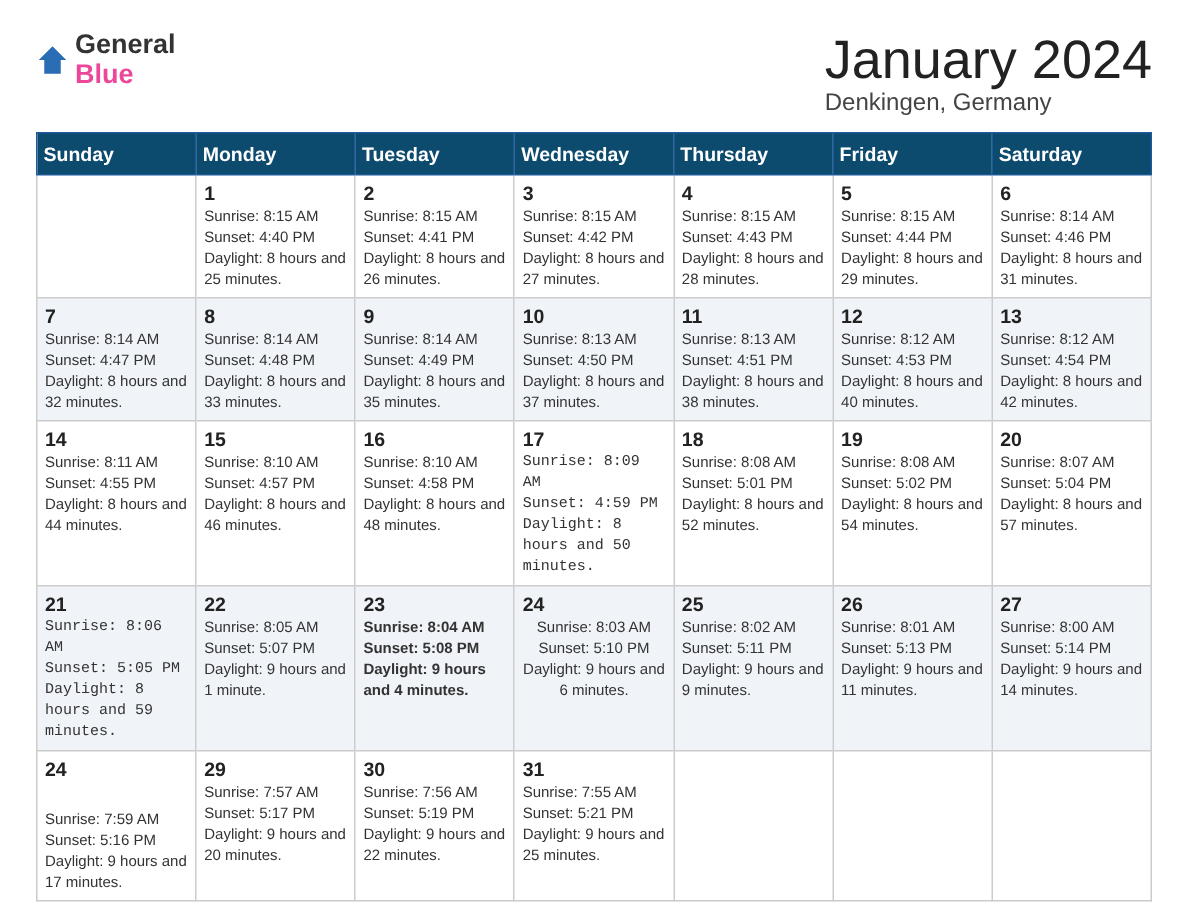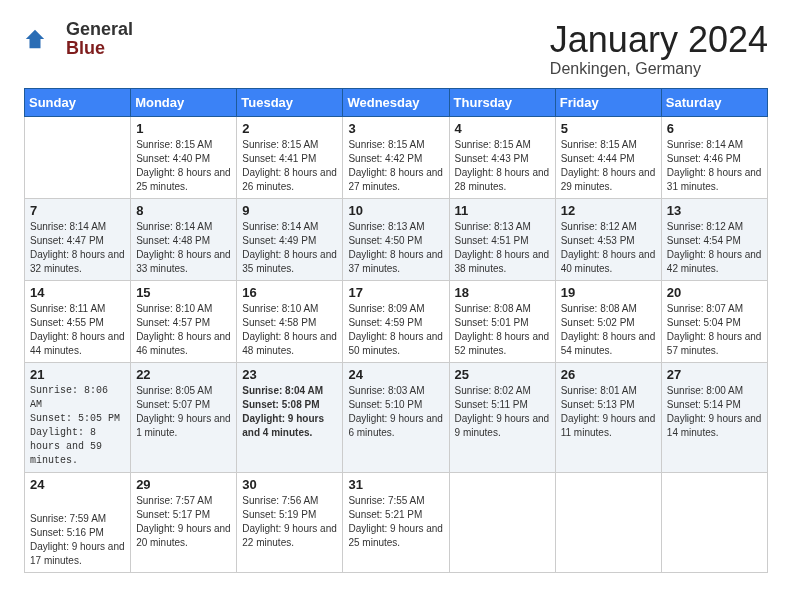--- a/index.html
+++ b/index.html
@@ -12,32 +12,32 @@
     }
     .header {
       display: flex;
       justify-content: space-between;
       align-items: flex-start;
       margin-bottom: 10px;
     }
     .logo {
       display: flex;
       align-items: center;
-      gap: 20px;
+      gap: 4px;
     }
     .logo-text-general {
       font-size: 18px;
       font-weight: bold;
       color: #333;
       line-height: 1;
     }
     .logo-text-blue {
       font-size: 18px;
       font-weight: bold;
-      color: #7f1d1d;
+      color: #ec4899;
       line-height: 1;
     }
     .logo-icon {
       width: 22px;
       height: 22px;
     }
     .title-block {
       text-align: left;
       margin-left: 12px;
     }
@@ -50,21 +50,21 @@
     .location-title {
       font-size: 16px;
       color: #444;
     }
     table {
       width: 100%;
       border-collapse: collapse;
       table-layout: fixed;
     }
     thead tr th {
-      background-color: #3b82f6;
+      background-color: #0c4a6e;
       color: #fff;
       font-size: 13px;
       font-weight: bold;
       padding: 6px 4px;
       text-align: left;
       border: 1px solid #1e5a9a;
     }
     tbody tr td {
       border: 1px solid #ccc;
       vertical-align: top;
@@ -220,21 +220,21 @@
 Daylight: 8 hours and 46 minutes.</div>
         </td>
         <td>
           <span class="day-num">16</span>
           <div class="cell-text" style="white-space: pre-line;">Sunrise: 8:10 AM
 Sunset: 4:58 PM
 Daylight: 8 hours and 48 minutes.</div>
         </td>
         <td>
           <span class="day-num">17</span>
-          <div class="cell-text" style="white-space: pre-line;">Sunrise: 8:09 AM
+          <div class="cell-text" style="white-space: pre-line; font-family: Liberation Mono, monospace;">Sunrise: 8:09 AM
 Sunset: 4:59 PM
 Daylight: 8 hours and 50 minutes.</div>
         </td>
         <td>
           <span class="day-num">18</span>
           <div class="cell-text" style="white-space: pre-line;">Sunrise: 8:08 AM
 Sunset: 5:01 PM
 Daylight: 8 hours and 52 minutes.</div>
         </td>
         <td>
@@ -264,21 +264,21 @@
 Daylight: 9 hours and 1 minute.</div>
         </td>
         <td>
           <span class="day-num">23</span>
           <div class="cell-text" style="white-space: pre-line; font-weight: bold;">Sunrise: 8:04 AM
 Sunset: 5:08 PM
 Daylight: 9 hours and 4 minutes.</div>
         </td>
         <td>
           <span class="day-num">24</span>
-          <div class="cell-text" style="white-space: pre-line;">Sunrise: 8:03 AM
+          <div class="cell-text" style="white-space: pre-line; text-align: center;">Sunrise: 8:03 AM
 Sunset: 5:10 PM
 Daylight: 9 hours and 6 minutes.</div>
         </td>
         <td>
           <span class="day-num">25</span>
           <div class="cell-text" style="white-space: pre-line;">Sunrise: 8:02 AM
 Sunset: 5:11 PM
 Daylight: 9 hours and 9 minutes.</div>
         </td>
         <td>

